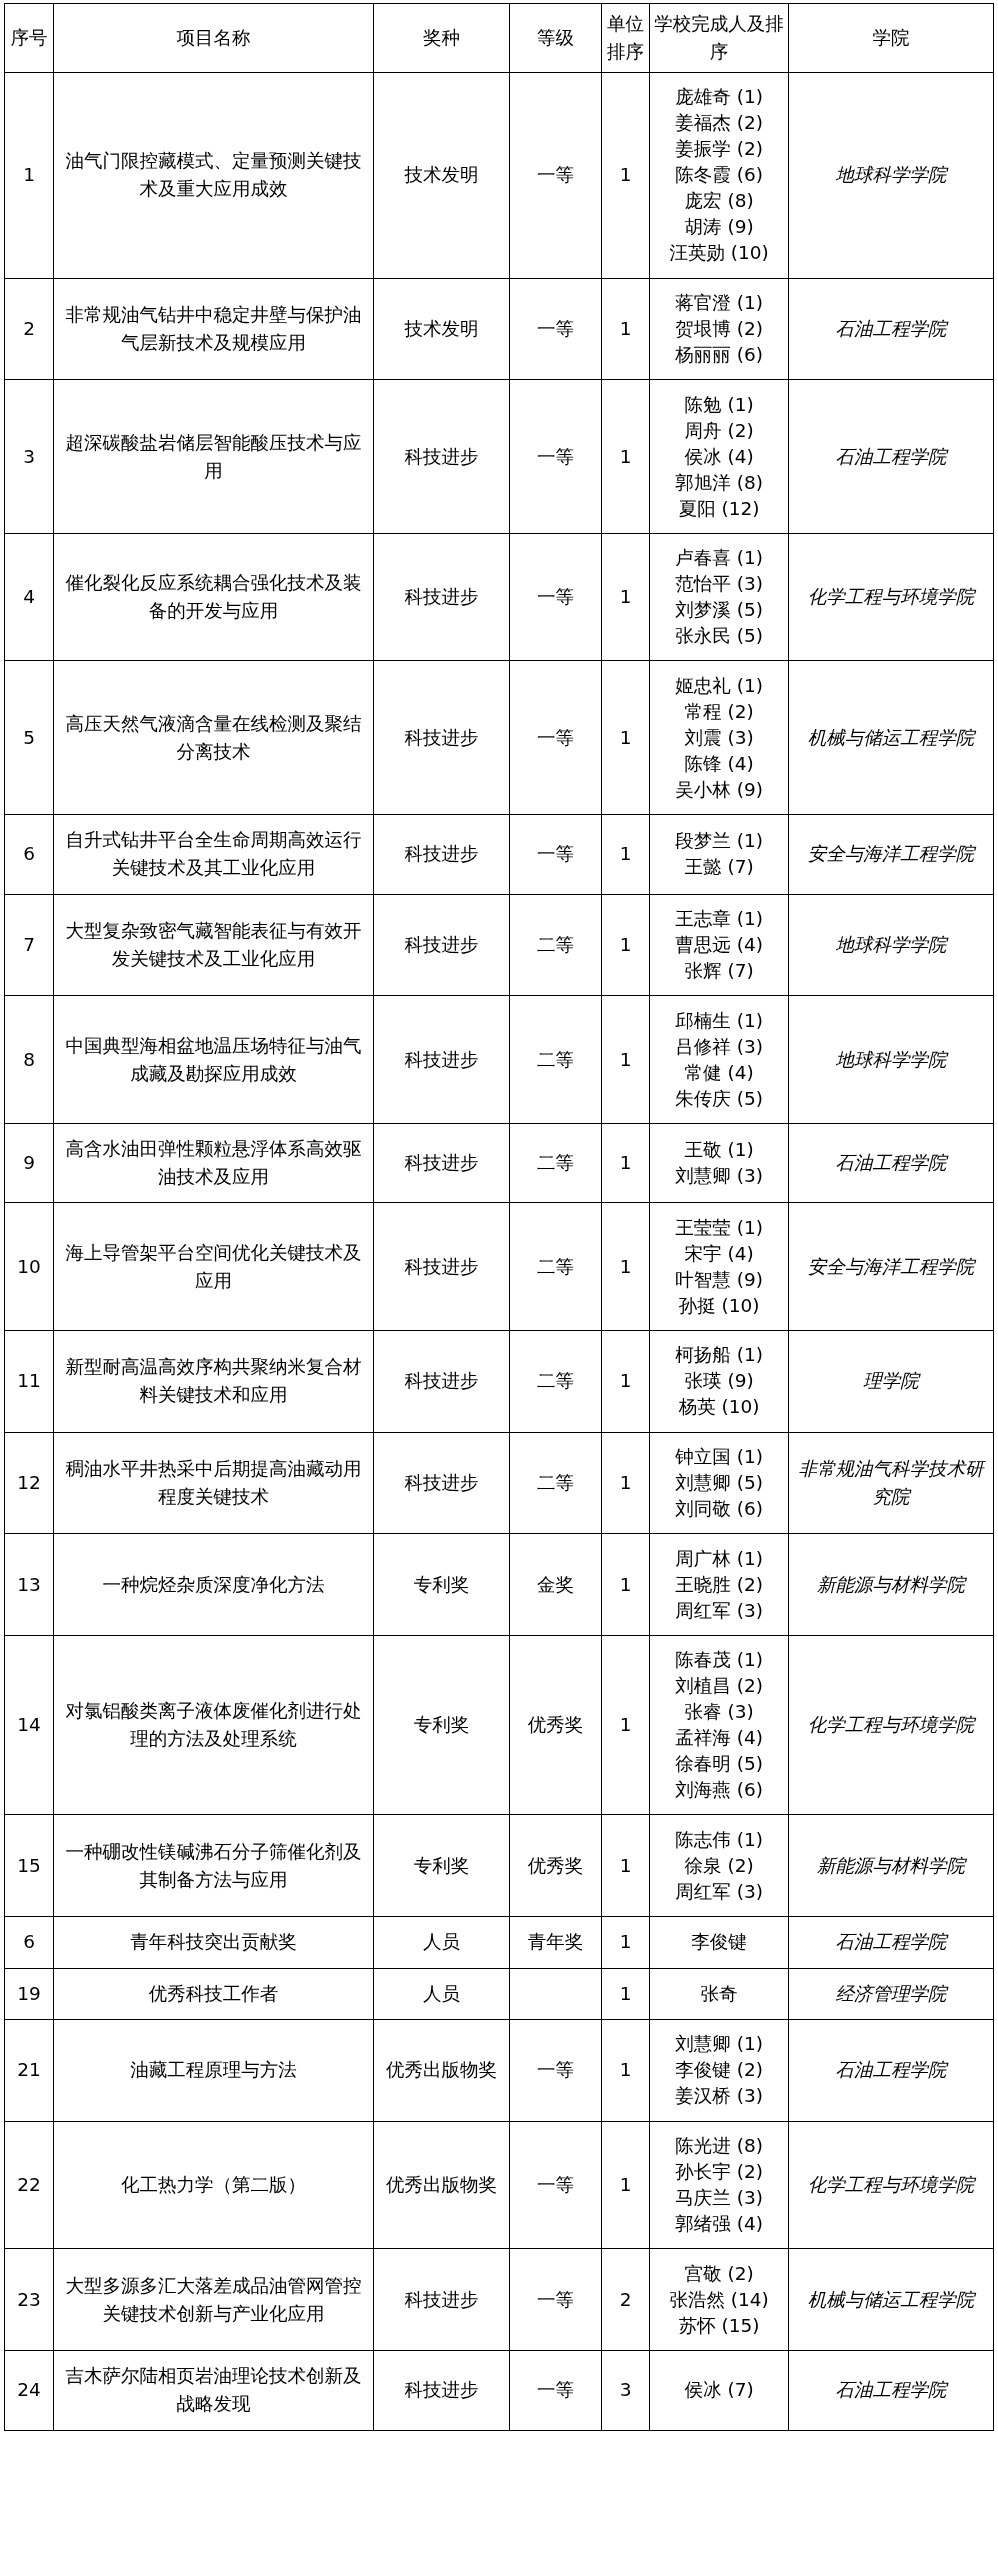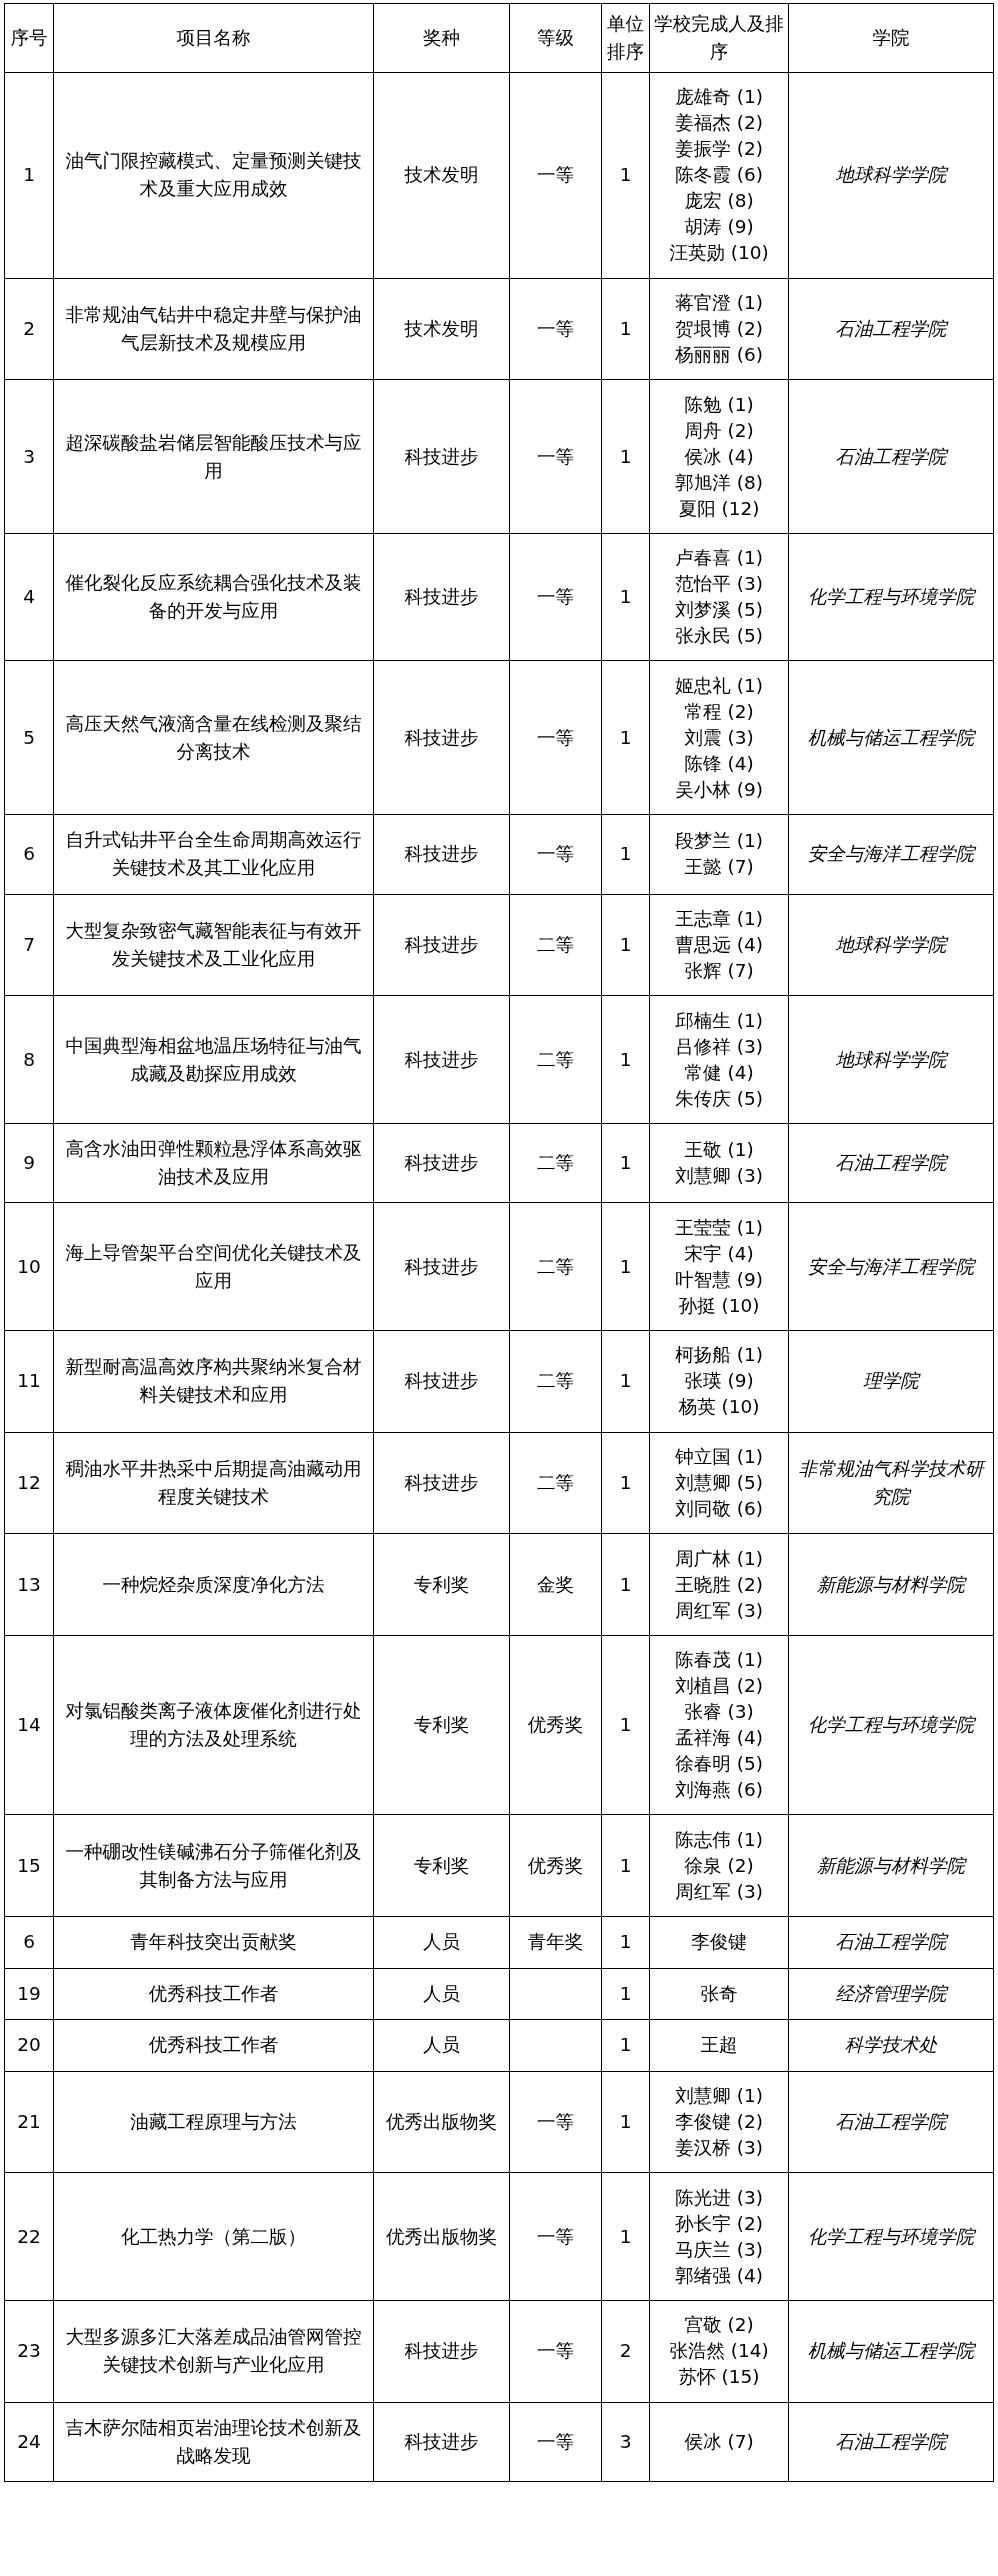--- a/index.html
+++ b/index.html
@@ -296,51 +296,40 @@
           <td class="c-project">优秀科技工作者</td>
           <td class="c-award">人员</td>
           <td class="c-grade"></td>
           <td class="c-rank">1</td>
           <td class="c-people">
             <div class="person-line">张奇</div>
           </td>
           <td class="c-college">经济管理学院</td>
         </tr>
         <tr>
-          <td class="c-serial">20</td>
-          <td class="c-project">优秀科技工作者</td>
-          <td class="c-award">人员</td>
-          <td class="c-grade"></td>
-          <td class="c-rank">1</td>
-          <td class="c-people">
-            <div class="person-line">王超</div>
-          </td>
-          <td class="c-college">科学技术处</td>
-        </tr>
-        <tr>
           <td class="c-serial">21</td>
           <td class="c-project">油藏工程原理与方法</td>
           <td class="c-award">优秀出版物奖</td>
           <td class="c-grade">一等</td>
           <td class="c-rank">1</td>
           <td class="c-people">
             <div class="person-line">刘慧卿 (1)</div>
             <div class="person-line">李俊键 (2)</div>
             <div class="person-line">姜汉桥 (3)</div>
           </td>
           <td class="c-college">石油工程学院</td>
         </tr>
         <tr>
           <td class="c-serial">22</td>
           <td class="c-project">化工热力学（第二版）</td>
           <td class="c-award">优秀出版物奖</td>
           <td class="c-grade">一等</td>
           <td class="c-rank">1</td>
           <td class="c-people">
-            <div class="person-line">陈光进 (3)</div>
+            <div class="person-line">陈光进 (8)</div>
             <div class="person-line">孙长宇 (2)</div>
             <div class="person-line">马庆兰 (3)</div>
             <div class="person-line">郭绪强 (4)</div>
           </td>
           <td class="c-college">化学工程与环境学院</td>
         </tr>
         <tr>
           <td class="c-serial">23</td>
           <td class="c-project">大型多源多汇大落差成品油管网管控关键技术创新与产业化应用</td>
           <td class="c-award">科技进步</td>

